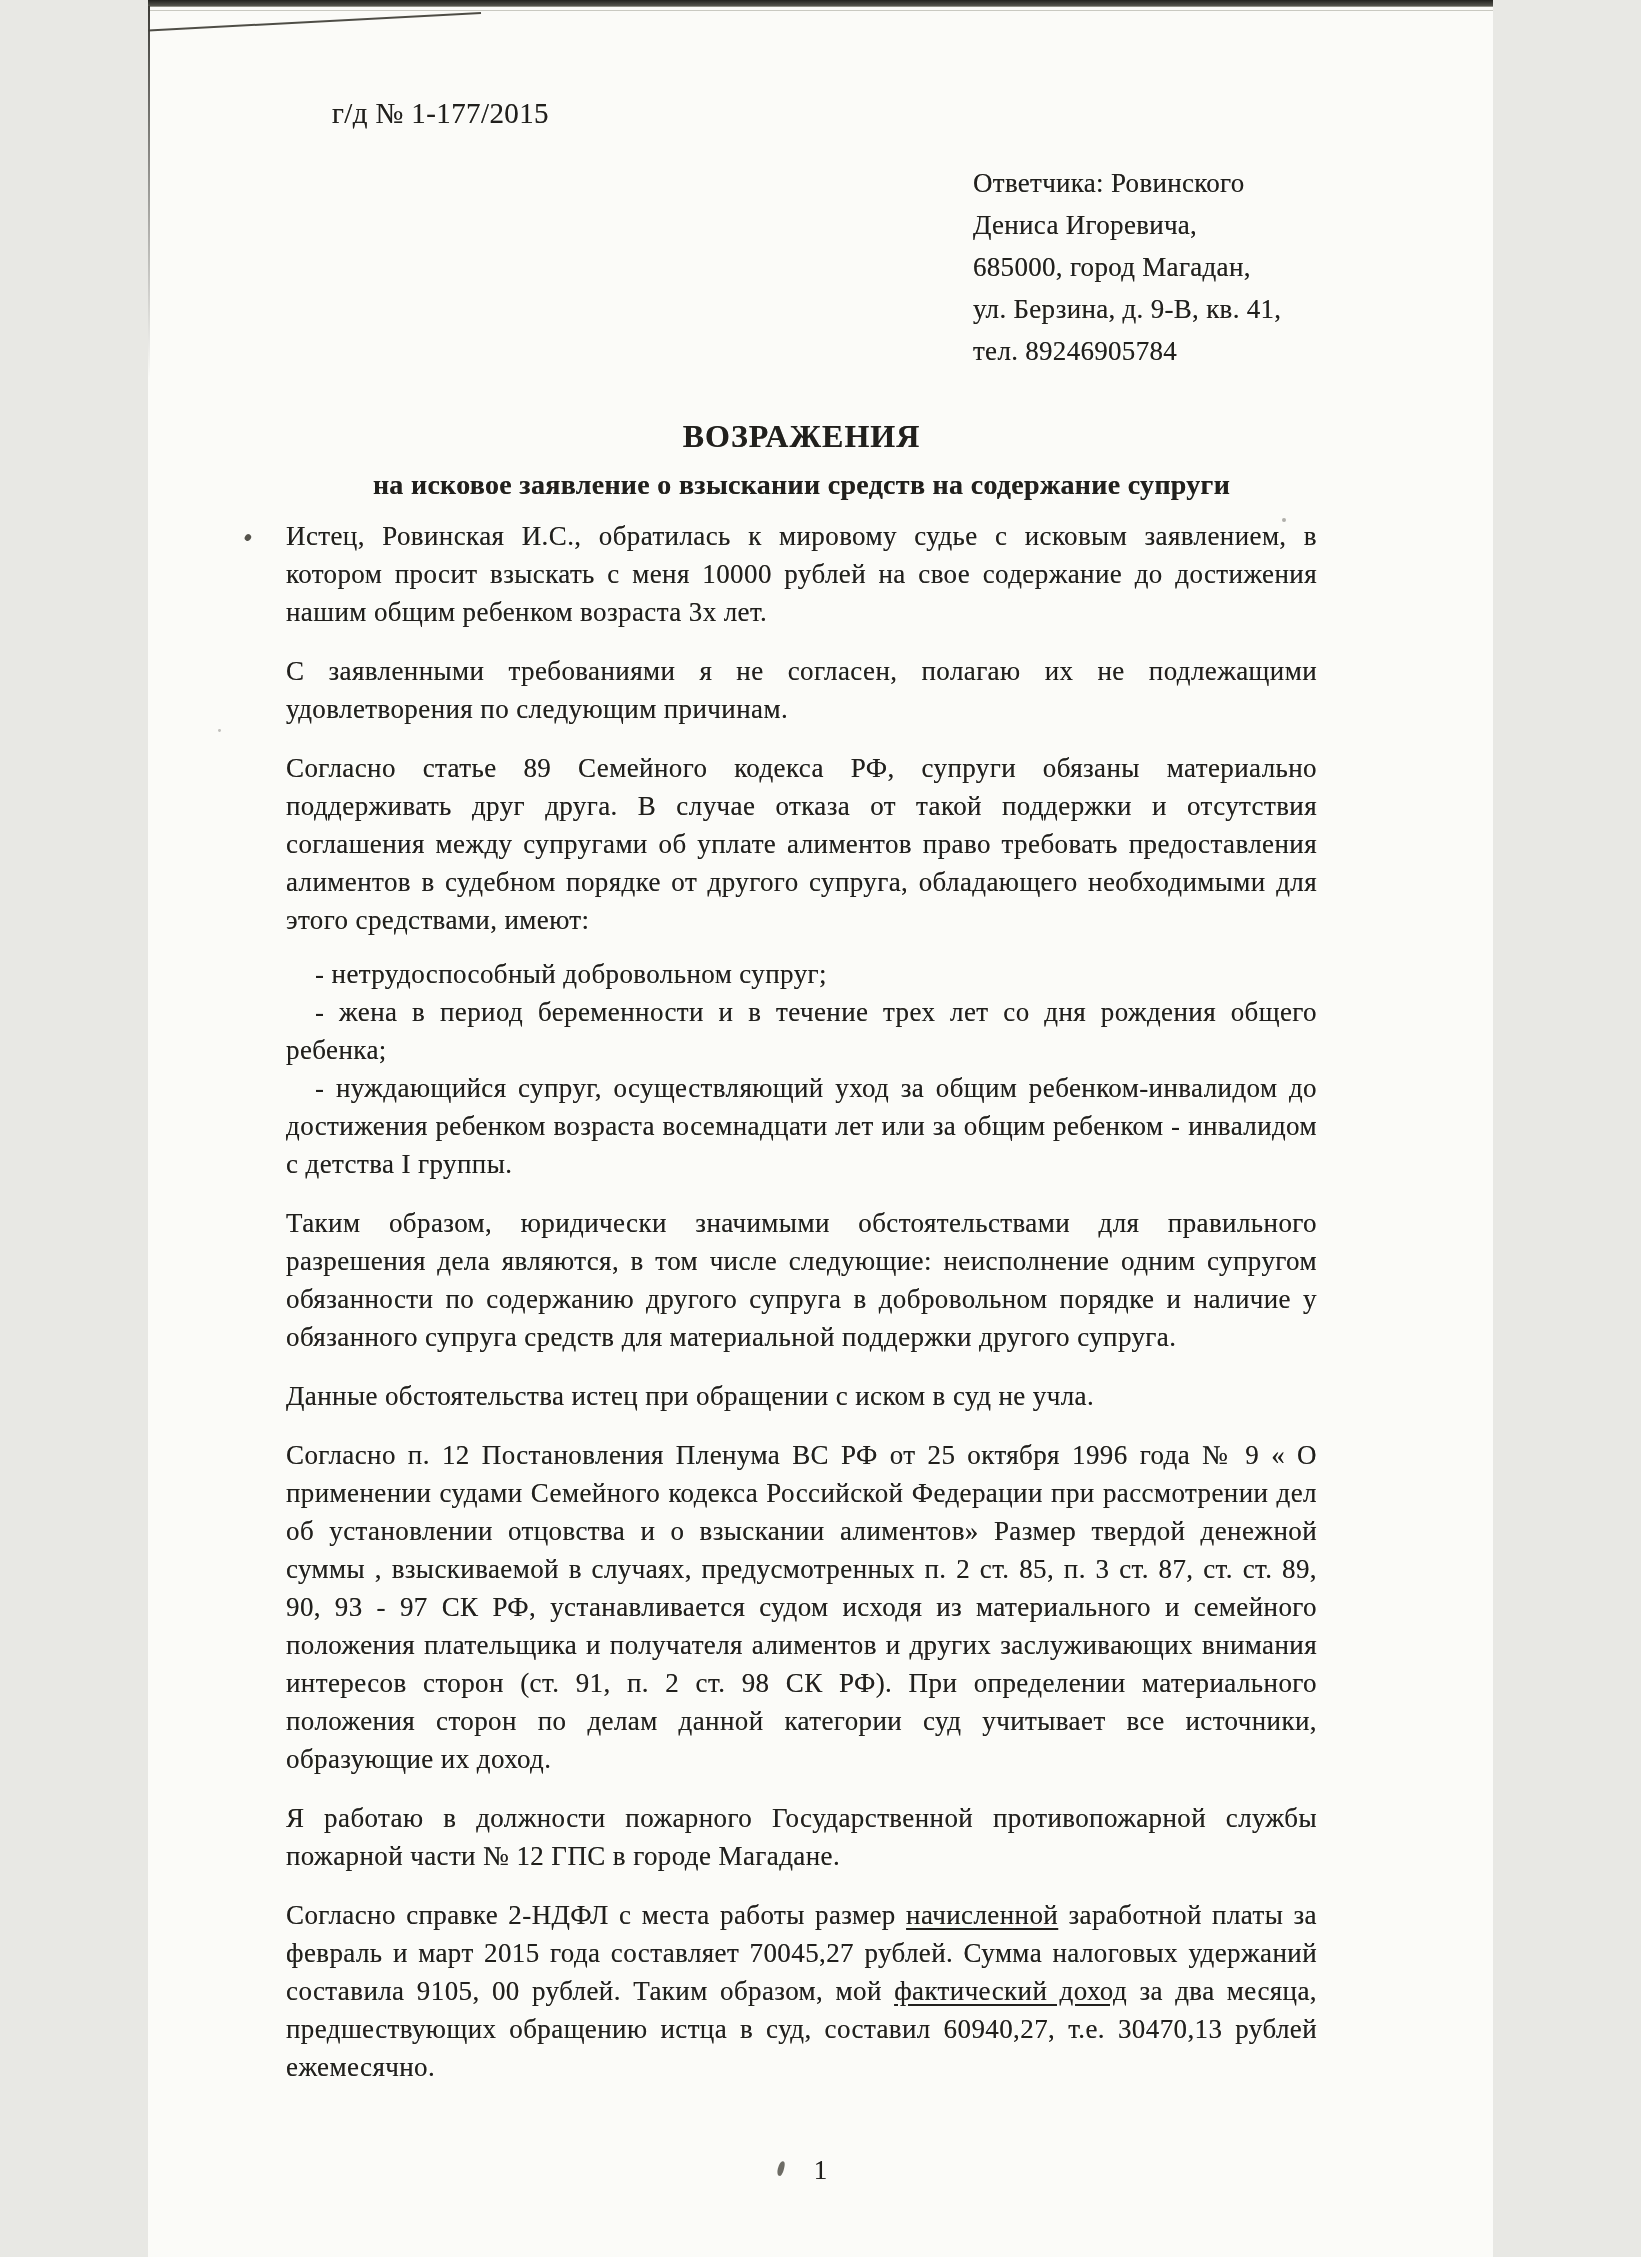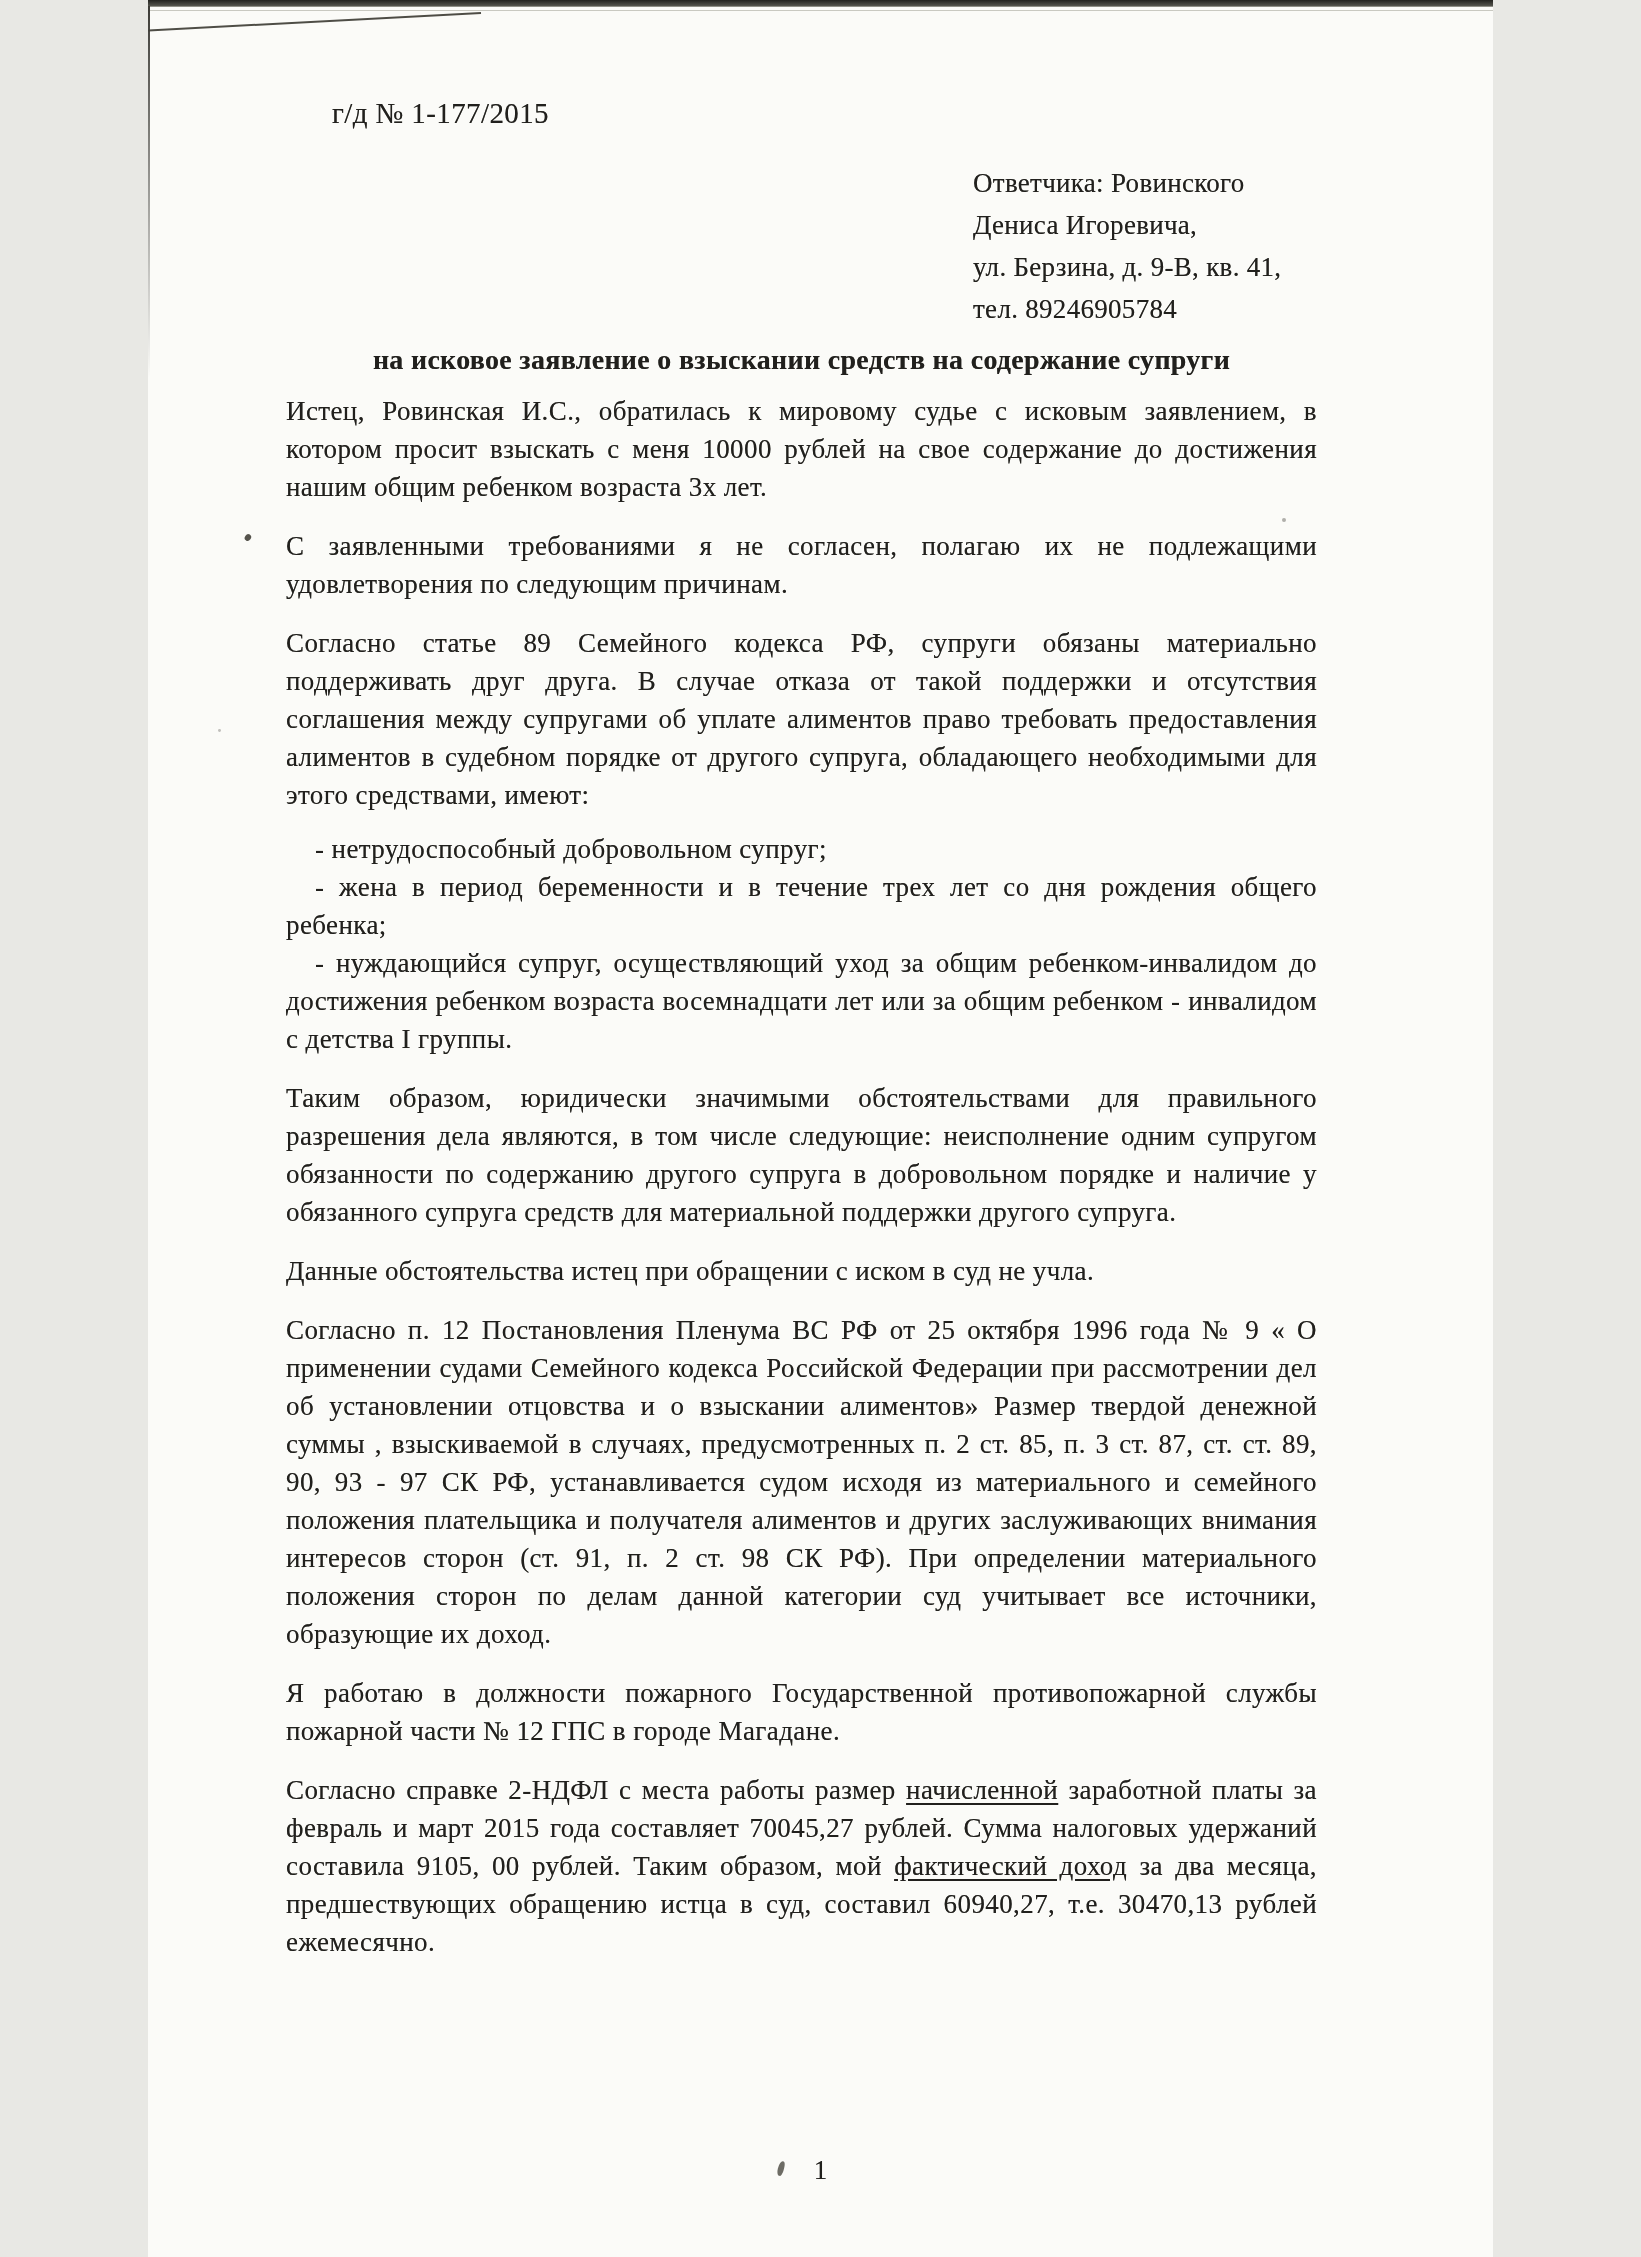--- a/index.html
+++ b/index.html
@@ -107,24 +107,26 @@
   <div class="speck s3"></div>
   <div class="ink-mark"></div>
 
   <div class="content">
 
     <div class="case-number">г/д № 1-177/2015</div>
 
 
     <div class="addr respondent">
       <div>Ответчика: Ровинского Дениса Игоревича,</div>
+      <div>685000, город Магадан,</div>
       <div>ул. Берзина, д. 9-В, кв. 41,</div>
       <div>тел. 89246905784</div>
     </div>
 
+    <div class="doc-title">ВОЗРАЖЕНИЯ</div>
     <div class="doc-subtitle">на исковое заявление о взыскании средств на содержание супруги</div>
 
     <p class="para first">Истец, Ровинская И.С., обратилась к мировому судье с исковым заявлением, в котором просит взыскать с меня 10000 рублей на свое содержание до достижения нашим общим ребенком возраста 3х лет.</p>
 
     <p class="para">С заявленными требованиями я не согласен, полагаю их не подлежащими удовлетворения по следующим причинам.</p>
 
     <p class="para tight">Согласно статье 89 Семейного кодекса РФ, супруги обязаны материально поддерживать друг друга. В случае отказа от такой поддержки и отсутствия соглашения между супругами об уплате алиментов право требовать предоставления алиментов в судебном порядке от другого супруга, обладающего необходимыми для этого средствами, имеют:</p>
     <div class="list-item">- нетрудоспособный добровольном супруг;</div>
     <div class="list-item">- жена в период беременности и в течение трех лет со дня рождения общего ребенка;</div>
     <div class="list-item">- нуждающийся супруг, осуществляющий уход за общим ребенком-инвалидом до достижения ребенком возраста восемнадцати лет или за общим ребенком - инвалидом с детства I группы.</div>

